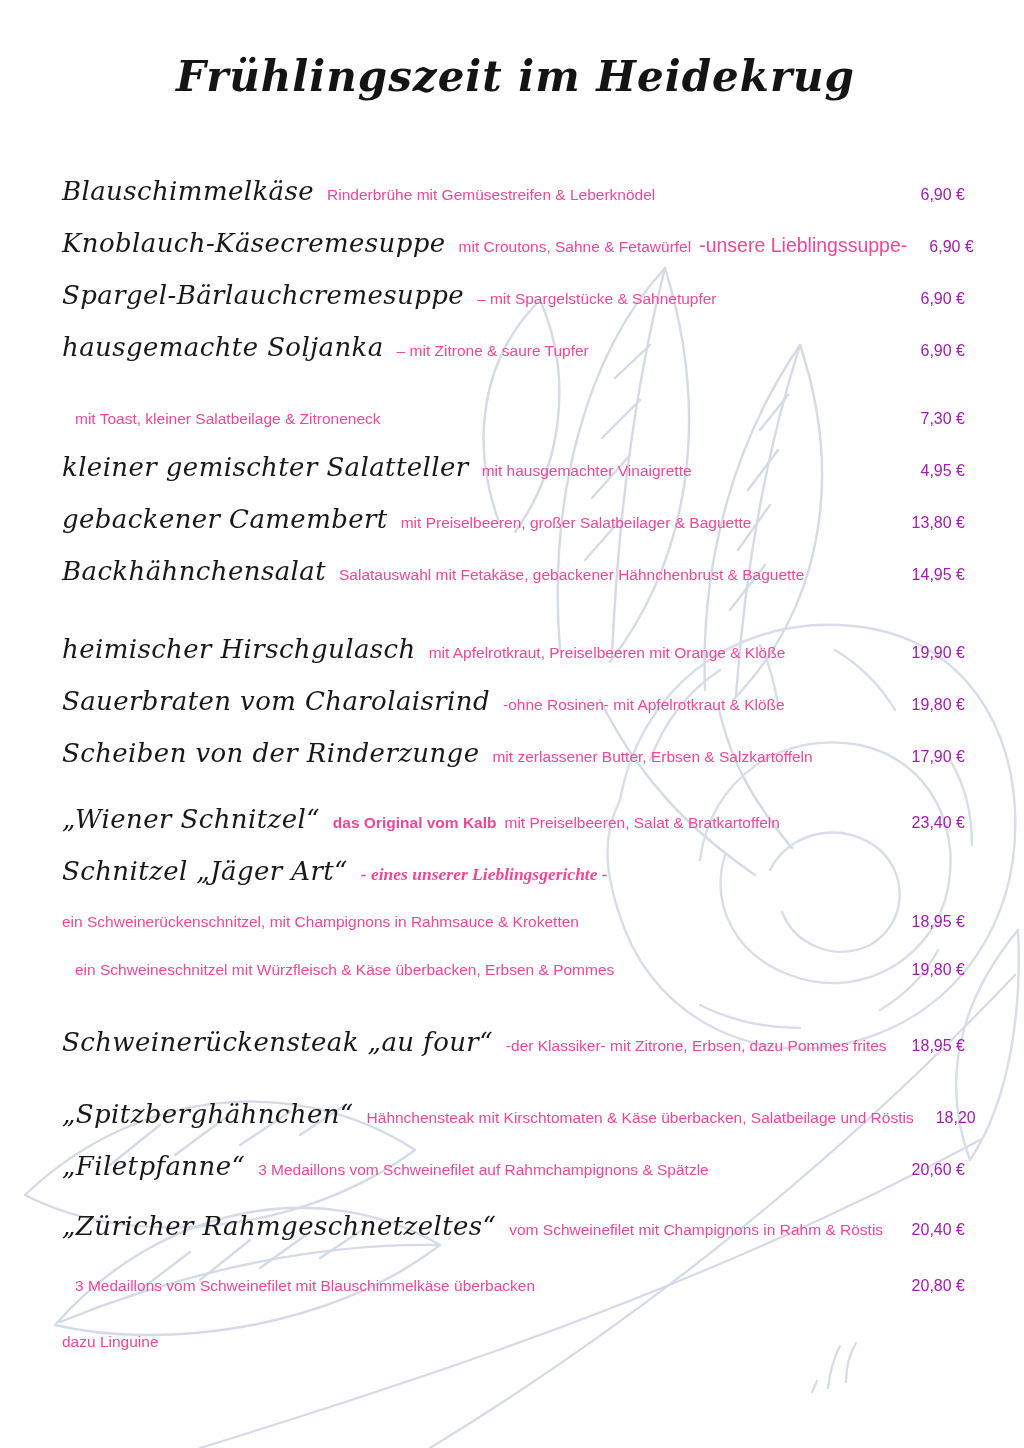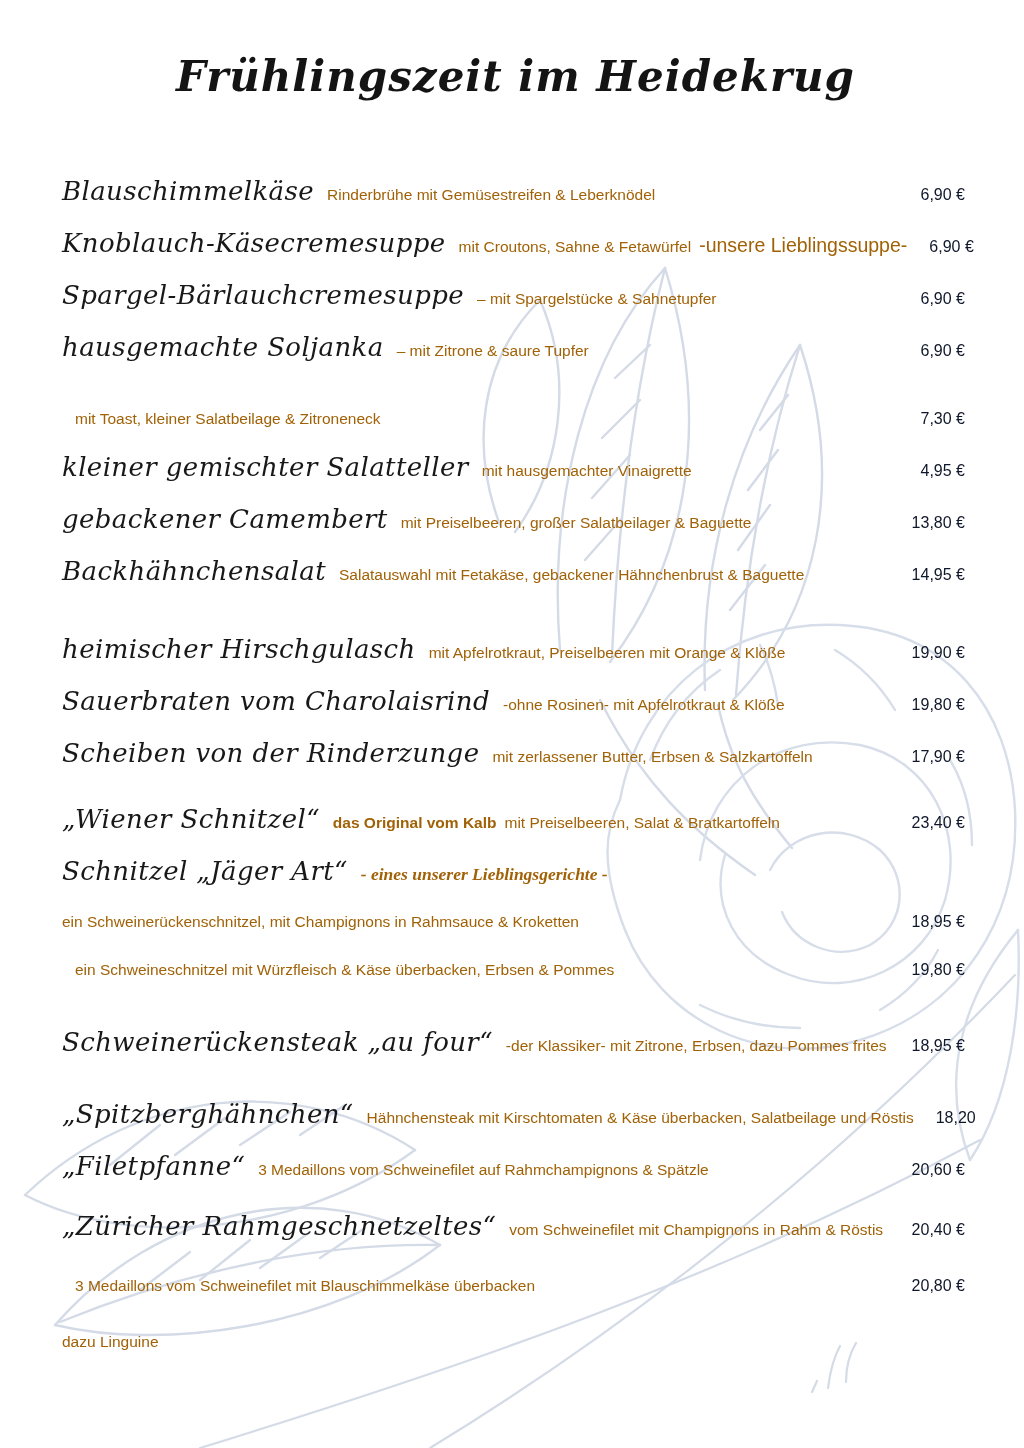--- a/index.html
+++ b/index.html
@@ -38,31 +38,31 @@
     white-space:nowrap;
     margin-bottom:14px;
   }
   .sec-filet .row{margin-bottom:22px;}
   .name{
     font-family:"DejaVu Serif", serif;
     font-style:italic;font-weight:500;
     font-size:26px;line-height:34px;
     color:#181818;letter-spacing:0.4px;
   }
-  .desc{font-size:15.5px;color:#a16207;margin-left:13px;line-height:34px;}
+  .desc{font-size:15.5px;color:#ec4899;margin-left:13px;line-height:34px;}
   .desc.first{margin-left:0;}
   .desc + .desc{margin-left:8px;}
   .seg-em{font-size:19.5px;}
   .seg-bold{font-weight:bold;}
   .seg-serif{
     font-family:"Liberation Serif", serif;
     font-style:italic;font-weight:bold;font-size:17.5px;
   }
   .spacer{flex:1 1 auto;min-width:10px;}
-  .price{font-size:16px;color:#0f172a;margin-left:12px;}
+  .price{font-size:16px;color:#a21caf;margin-left:12px;}
 </style>
 </head>
 <body>
 
 <svg class="watermark" viewBox="0 0 1024 1448" xmlns="http://www.w3.org/2000/svg" aria-hidden="true">
   <g fill="none" stroke="#d4dbe7" stroke-width="2.4" stroke-linecap="round">
     <path d="M560,650 C548,500 585,355 665,268"></path>
     <path d="M665,268 C712,420 688,560 610,662"></path>
     <path d="M612,655 C618,520 634,390 665,268"></path>
     <path d="M585,560 L622,518"></path>

